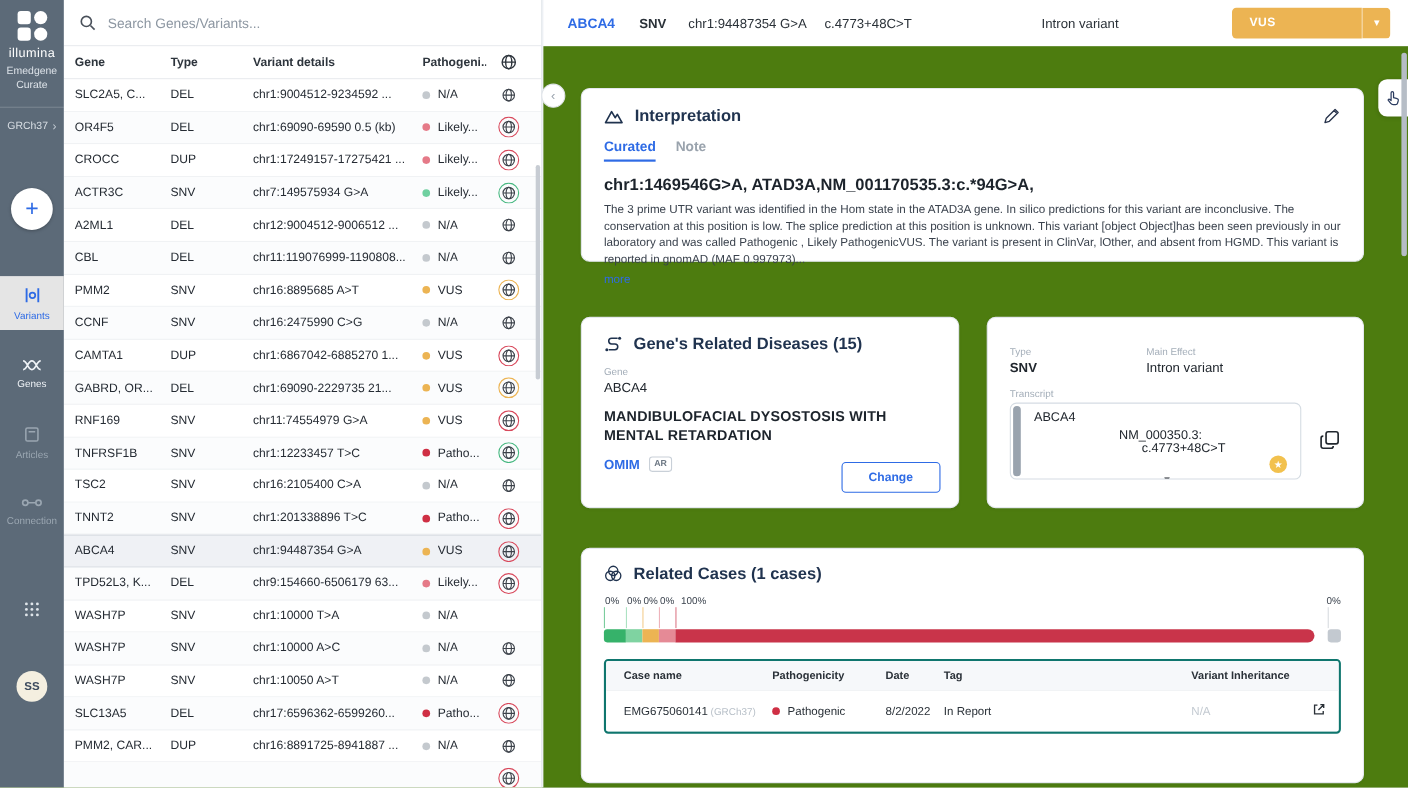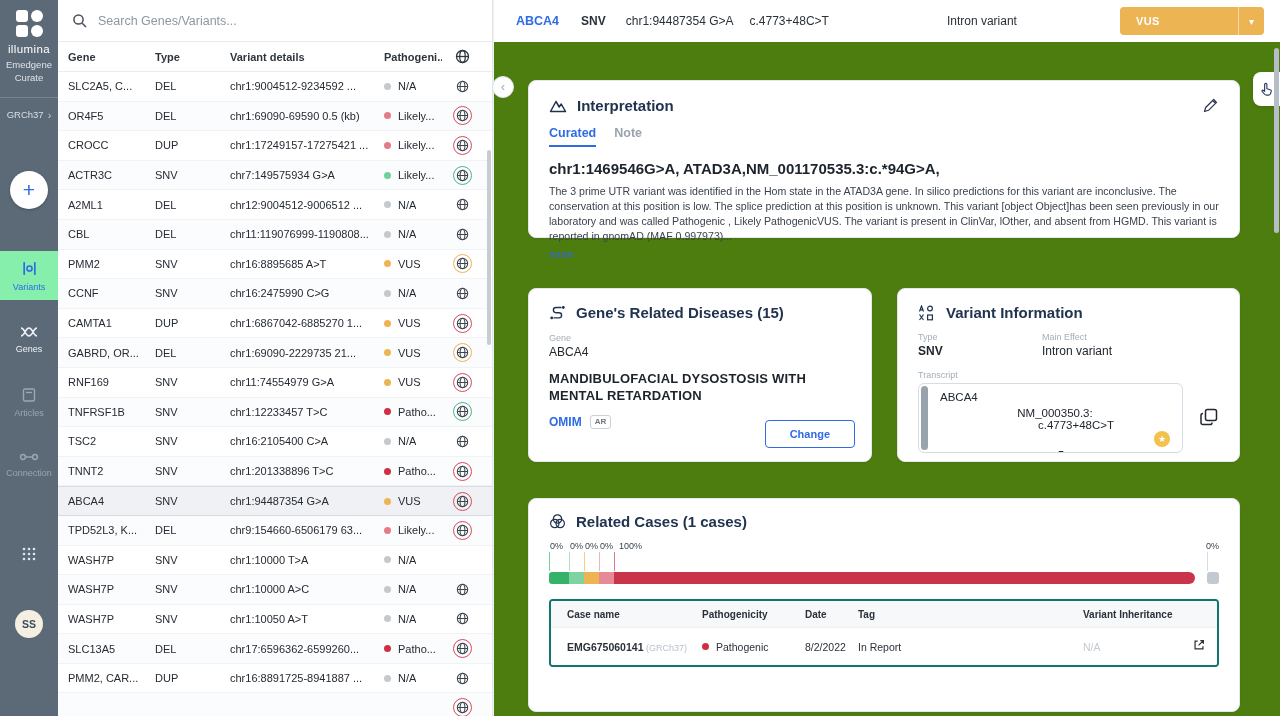--- a/index.html
+++ b/index.html
@@ -20,21 +20,21 @@
   .build-row { margin-top:11px; color:#d9dfe5; font-size:9.5px; display:flex; align-items:center; gap:4px; cursor:pointer; }
   .build-row .chev { font-size:11px; color:#c4ccd4; }
   .plus-btn { margin-top:50px; width:38px; height:38px; border-radius:50%; background:#fff; border:none;
               color:#2e6be5; font-size:21px; line-height:36px; text-align:center; cursor:pointer;
               box-shadow:0 1px 3px rgba(0,0,0,.25); }
   .nav-item { width:58px; padding:9px 0 8px; display:flex; flex-direction:column; align-items:center; gap:5px;
               font-size:9px; cursor:pointer; color:#9aa6b1; }
   .nav-item svg { display:block; }
   .nav-item.first { margin-top:42px; }
   .nav-item.gap { margin-top:16px; }
-  .nav-item.active { background:#86efac; color:#2e6be5; }
+  .nav-item.active { background:#e5e5e5; color:#2e6be5; }
   .nav-item.bright { color:#eef2f6; }
   .apps-icon { margin-top:60px; cursor:pointer; }
   .avatar { margin-top:48px; width:28px; height:28px; border-radius:50%; background:#f4efe0;
             color:#3c4a5e; font-size:10.5px; font-weight:bold; display:flex; align-items:center; justify-content:center; cursor:pointer; }
 
   
   .list-panel { position:absolute; left:58px; top:0; bottom:0; width:435px; background:#fff;
                 border-right:1px solid #e2e6ea; display:flex; flex-direction:column; overflow:hidden; z-index:3; }
   .search-row { flex:none; height:42px; border-bottom:1px solid #e9ecef; display:flex; align-items:center;
                 padding:0 0 0 14px; gap:10px; }
@@ -129,21 +129,21 @@
   .seg.flex-seg { border-radius:0 6px 6px 0; }
   .seg.right-seg { border-radius:3px; }
   .bar-label { position:absolute; top:1px; font-size:9px; color:#3a424d; white-space:nowrap; }
   .bar-tick { position:absolute; top:12px; bottom:15px; width:1px; opacity:.65; }
   .cases-table { margin-top:13px; border:2px solid #0f766e; border-radius:4px; overflow:hidden; }
   .ct-head { display:grid; grid-template-columns:135px 103px 53px 225px 1fr 36px; align-items:center;
              background:#f6f8fa; height:26px; padding-left:16px; font-size:10px; font-weight:bold; color:#2a3138; }
   .ct-row { display:grid; grid-template-columns:135px 103px 53px 225px 1fr 36px; align-items:center;
             background:#fff; height:38px; padding-left:16px; font-size:10.5px; color:#2a3138; border-top:1px solid #eef1f3; }
   .case-build { color:#b9c1c9; font-size:9px; }
-  .case-name { font-weight:bold;margin-top:36px; }
+  .case-name { font-weight:normal;margin-top:36px; }
   .cell-dot { display:flex; align-items:center; gap:7px; }
   .na-dim { color:#c3cad1; }
   .ext-btn { background:none; border:none; cursor:pointer; }
 
   .right-tab { position:absolute; right:0; top:72px; width:27px; height:34px; background:#fff;
                border-radius:8px 0 0 8px; box-shadow:0 1px 4px rgba(0,0,0,.14); display:flex;
                align-items:center; justify-content:center; z-index:8; cursor:pointer; }
   .main-scroll { position:absolute; right:1px; top:48px; width:5px; height:185px; background:#b6bdc6;
                  border-radius:3px; z-index:9; }
 </style>
@@ -677,31 +677,20 @@
           <div class="gene-val">ABCA4</div>
           <div class="disease-name">MANDIBULOFACIAL DYSOSTOSIS WITH MENTAL RETARDATION</div>
           <div class="omim-row">
             <span class="omim-link">OMIM</span>
             <span class="badge-ar">AR</span>
           </div>
           <button class="change-btn">Change</button>
         </section>
 
         <section class="card vinfo">
-          <div class="card-title">
-            <svg width="18" height="16" viewBox="0 0 18 16">
-              <g fill="none" stroke="#20334f" stroke-width="1.2">
-                <path d="M1.5 6.5L3.5 1l2 5.5M2.2 4.8h2.6"></path>
-                <circle cx="12" cy="3.5" r="2.4"></circle>
-                <path d="M1.5 9.5l4 5.5M5.5 9.5l-4 5.5"></path>
-                <rect x="9.6" y="10" width="4.8" height="4.8"></rect>
-              </g>
-            </svg>
-            <span>Variant Information</span>
-          </div>
           <div class="vi-grid">
             <div class="vi-col1">
               <div class="small-label">Type</div>
               <div class="vi-value bold">SNV</div>
             </div>
             <div>
               <div class="small-label">Main Effect</div>
               <div class="vi-value">Intron variant</div>
             </div>
           </div>

